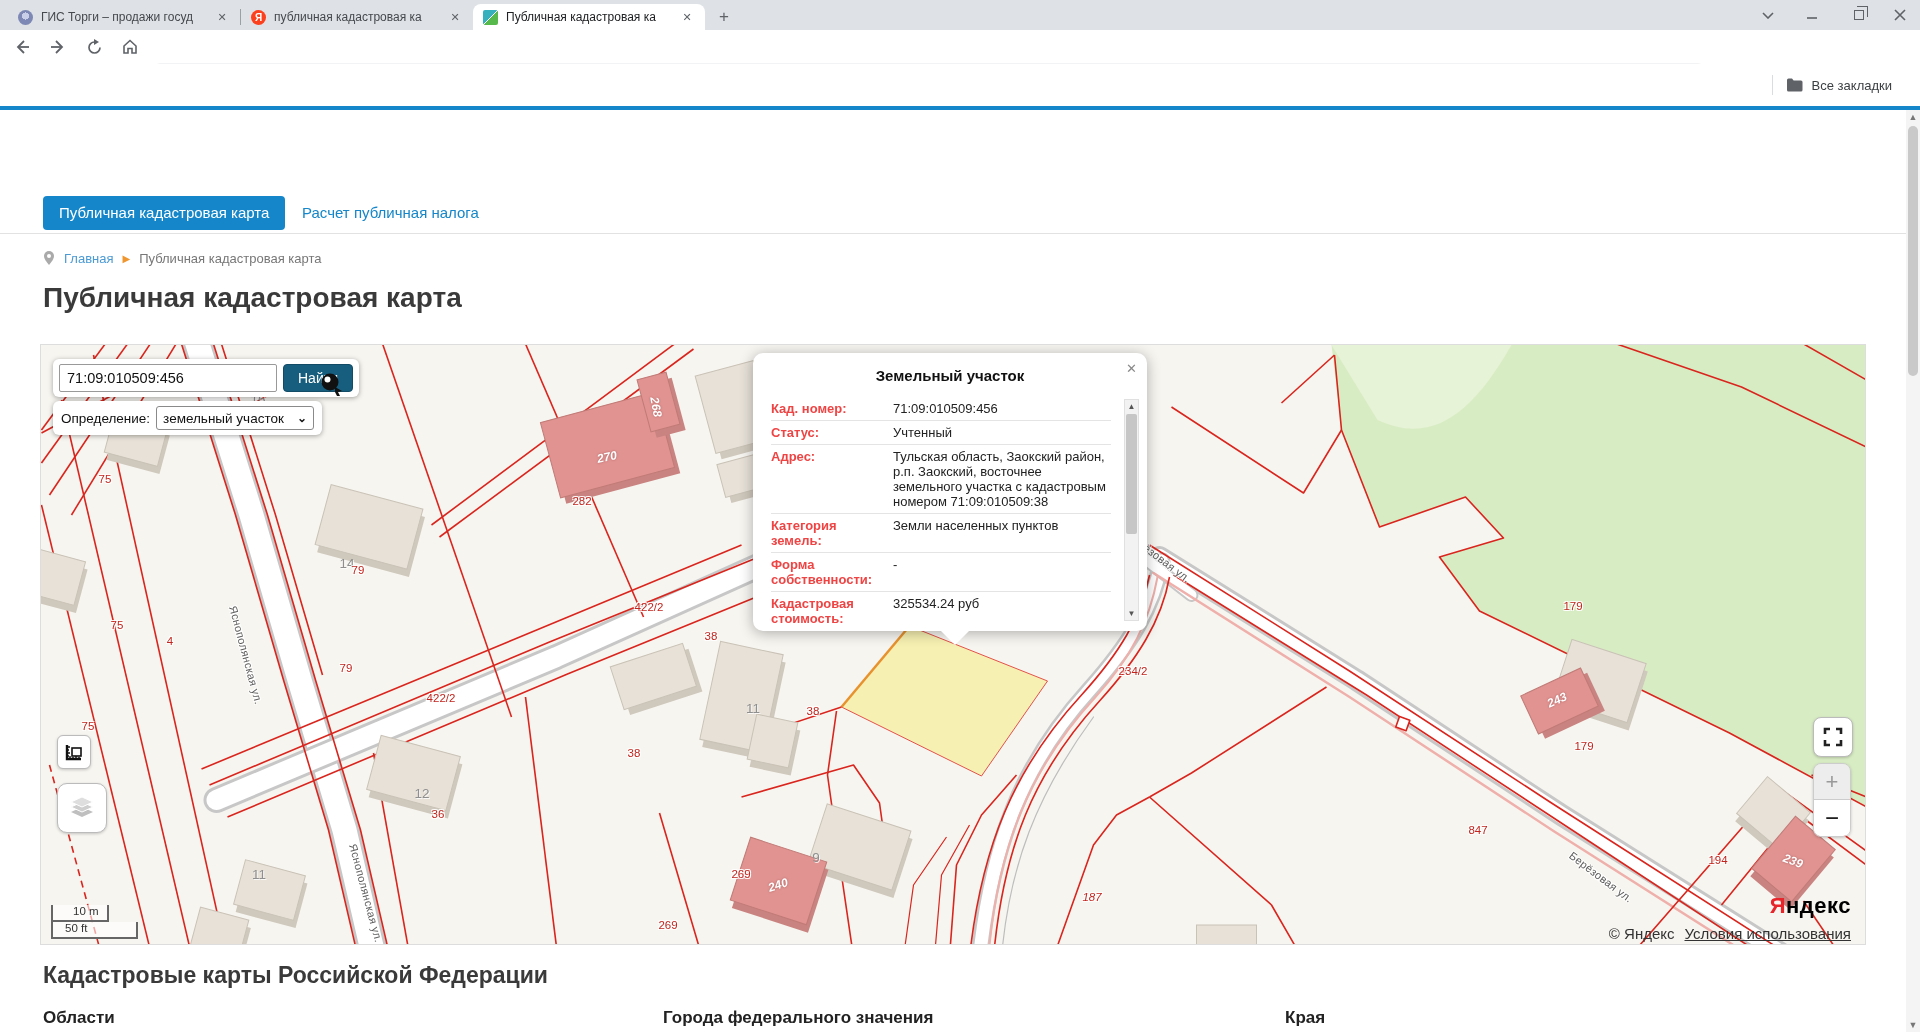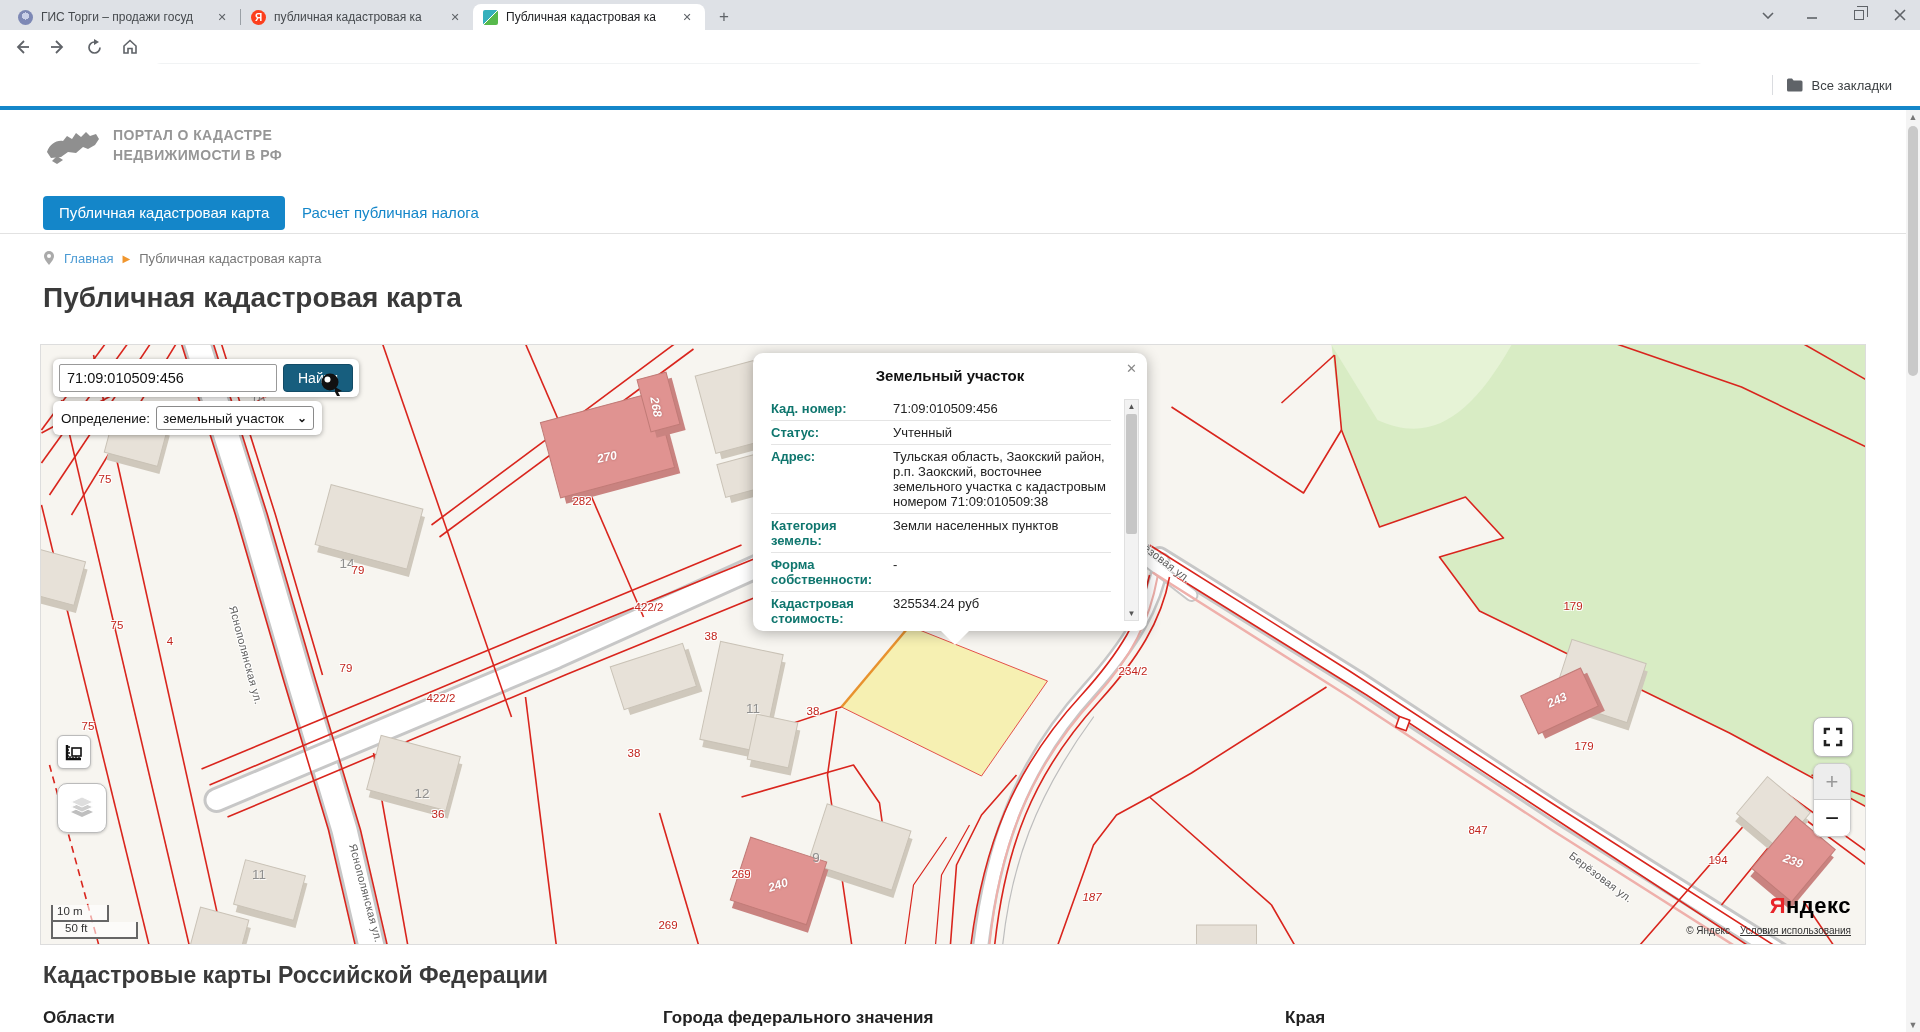--- a/index.html
+++ b/index.html
@@ -103,39 +103,39 @@
   #layersbtn  { left:16px; top:438px; width:50px; height:50px; border-radius:10px; }
   #fullscreenbtn { right:12px; top:372px; width:40px; height:40px; border-radius:8px; }
   #zoomgroup { position:absolute; right:14px; top:418px; width:38px; z-index:6; border:1px solid #ccc;
     border-radius:8px; overflow:hidden; box-shadow:0 1px 3px rgba(0,0,0,.2); }
   #zoomin { height:36px; background:#ededed; color:#9a9a9a; font-size:22px; display:flex;
     align-items:center; justify-content:center; border-bottom:1px solid #ccc; }
   #zoomout { height:36px; background:#fff; color:#111; font-size:24px; display:flex;
     align-items:center; justify-content:center; }
 
   #scalebar { position:absolute; left:10px; top:560px; z-index:6; font-size:11.5px; color:#333; }
-  #scale-m { width:58px; height:17px; border:2px solid #666; border-top:none; padding-left:4px; background:rgba(255,255,255,.6); }
+  #scale-m { width:58px; height:17px; border:2px solid #666; border-top:none; padding-left:20px; background:rgba(255,255,255,.6); }
   #scale-ft { width:87px; height:17px; border:2px solid #666; border-top:none; padding-left:12px; background:rgba(255,255,255,.6); }
 
   #attrib { position:absolute; right:14px; top:548px; z-index:6; text-align:right; }
   #ylogo { font-size:22px; font-weight:bold; color:#000; letter-spacing:.5px; }
   #ylogo .ya { color:#e8252a; }
-  #copyline { margin-top:6px; font-size:10px; color:#333; display:flex; gap:10px; justify-content:flex-end; }
+  #copyline { margin-top:6px; font-size:15px; color:#333; display:flex; gap:10px; justify-content:flex-end; }
   #terms { color:#333; text-decoration:underline; }
 
   
   #popup { position:absolute; left:712px; top:8px; width:394px; height:278px; background:#fff; z-index:5;
     border-radius:10px; box-shadow:0 2px 14px rgba(0,0,0,.3); }
   #popup::after { content:""; position:absolute; left:188px; bottom:-14px; border:14px solid transparent;
     border-top-color:#fff; border-bottom:none; }
   #popuptitle { text-align:center; font-size:15px; font-weight:bold; color:#111; margin-top:14px; }
   #popupclose { position:absolute; right:10px; top:8px; color:#888; font-size:13px; }
   #popupbody { position:absolute; left:18px; top:44px; width:340px; height:226px; overflow:hidden; }
   .prow { display:flex; border-bottom:1px solid #e4e4e4; padding:4px 0; }
-  .plab { width:116px; flex:none; font-weight:bold; font-size:13px; color:#0f766e; line-height:15px; }
+  .plab { width:116px; flex:none; font-weight:bold; font-size:13px; color:#ef4444; line-height:15px; }
   .pval { flex:1; font-size:13px; color:#222; line-height:15px; padding-left:6px; }
   #popupscroll { position:absolute; right:8px; top:46px; width:15px; height:222px; background:#f2f2f2;
     border:1px solid #e0e0e0; }
   #popupscroll .arr { height:13px; font-size:8px; color:#555; text-align:center; line-height:13px; }
   #popupscroll .thumb { position:absolute; left:1px; top:14px; width:11px; height:120px; background:#c6c6c6;
     border-radius:2px; }
 
   
   #footheading { position:absolute; left:43px; top:962px; font-size:23px; font-weight:bold; color:#3a3a3a; }
   .footcol { position:absolute; top:1008px; font-size:17px; font-weight:bold; color:#222; }
@@ -273,30 +273,20 @@
       <span>
         <svg width="17" height="14" viewBox="0 0 17 14">
             <path d="M1,2 a1.5,1.5 0 0 1 1.5-1.5 H6 l1.6,2 H15 a1.5,1.5 0 0 1 1.5,1.5 V12 a1.5,1.5 0 0 1 -1.5,1.5 H2.5 A1.5,1.5 0 0 1 1,12 Z" fill="#5f6368"></path>
           </svg>
       </span>
       <span>Все закладки</span>
     </div>
   </div>
   <div id="blueline"></div>
 
-  <div id="logo">
-    <svg width="60" height="46" viewBox="0 0 60 46">
-      <path d="M4,30 C7,22 13,18 20,19 L24,14 L29,17 L33,11 L38,15 L43,10 L47,14 L53,12 L56,17 L52,23 L45,27 L40,25 L33,31 L25,30 L18,35 L8,36 Z" fill="#8f8f8f"></path>
-      <path d="M14,34 L20,38 L14,42 L9,39 Z" fill="#8f8f8f"></path>
-    </svg>
-    <div id="logotxt">
-      <div>ПОРТАЛ О КАДАСТРЕ</div>
-      <div>НЕДВИЖИМОСТИ В РФ</div>
-    </div>
-  </div>
   <div id="navrow">
     <span id="nav-active">Публичная кадастровая карта</span>
     <a id="nav-link" href="#">Расчет публичная налога</a>
   </div>
   <div id="breadcrumb">
     <svg width="12" height="16" viewBox="0 0 12 16">
       <path d="M6,1 a5,5 0 0 1 5,5 c0,3.5 -5,9 -5,9 s-5,-5.5 -5,-9 a5,5 0 0 1 5,-5 Z" fill="#aaa"></path>
         <circle cx="6" cy="6" r="2" fill="#fff"></circle>
     </svg>
     <a id="bc-home" href="#">Главная</a>

